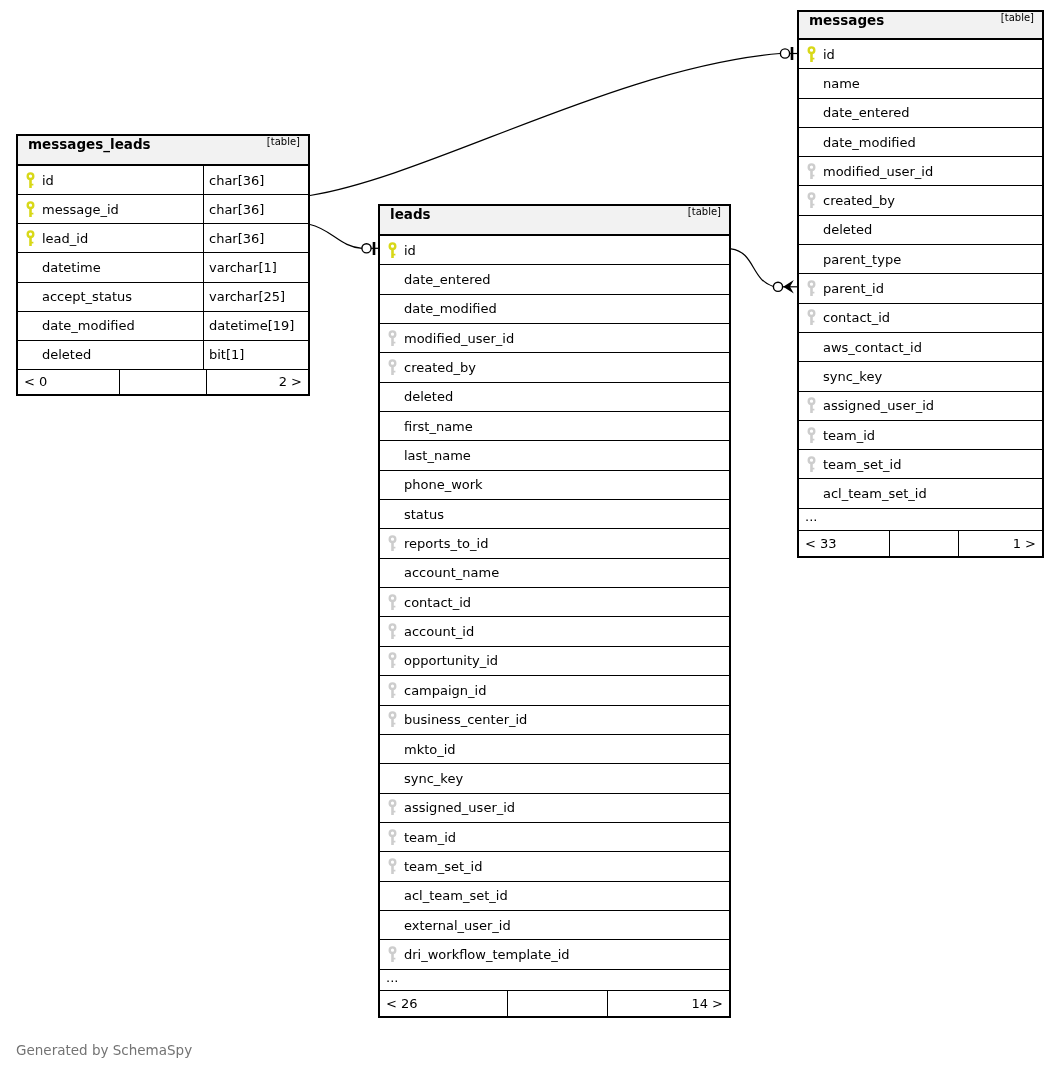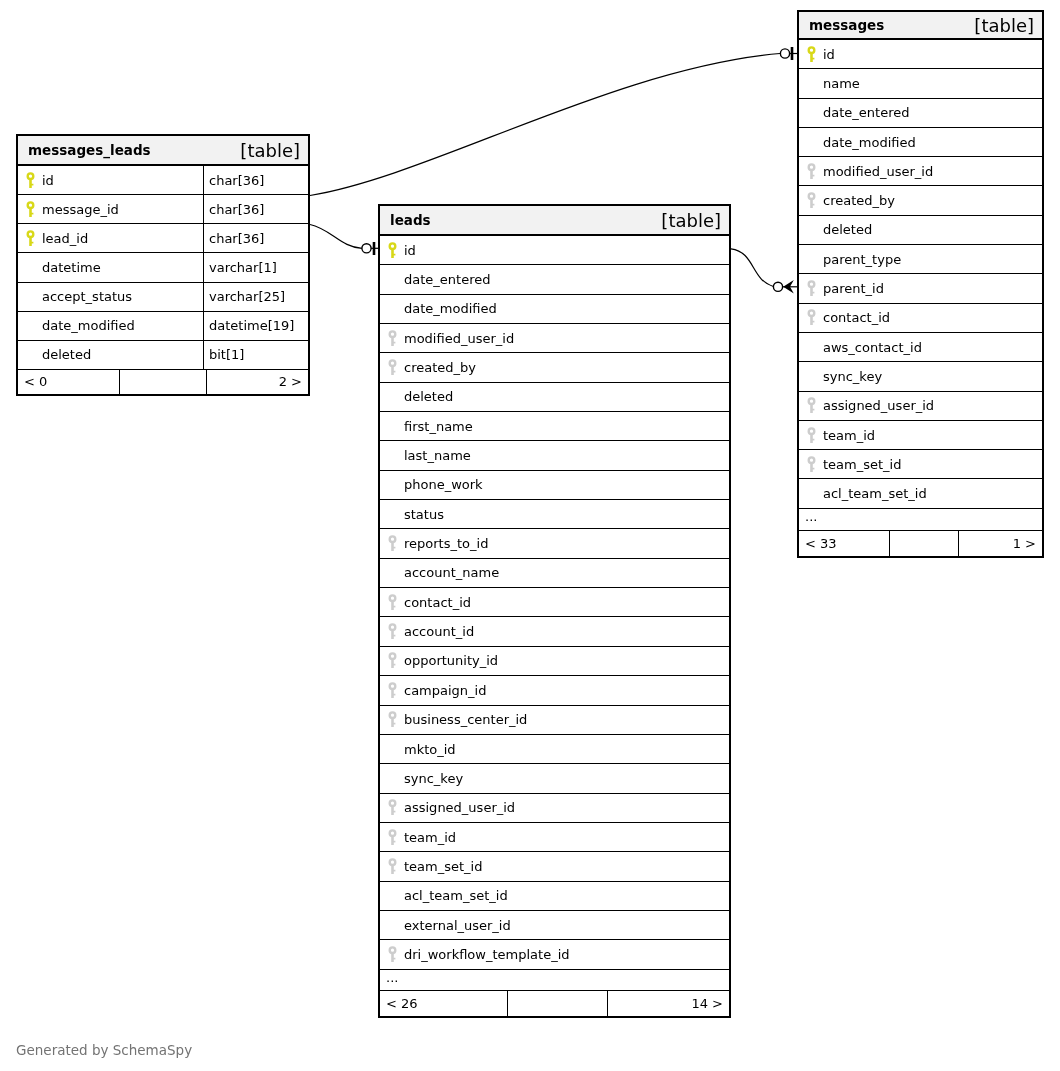--- a/index.html
+++ b/index.html
@@ -14,29 +14,29 @@
   }
   #relations { position:absolute; left:0; top:0; z-index:0; }
   .table-box {
     position:absolute;
     background:#fff;
     border:2px solid #000;
     box-sizing:border-box;
     z-index:1;
   }
   .tbl-header {
-    display:flex; justify-content:space-between; align-items:center;
+    display:flex; justify-content:space-between; align-items:flex-start;
     background:#f2f2f2;
     border-bottom:2px solid #000;
     box-sizing:border-box;
     height:var(--headh,30px);
     padding:0 8px 0 10px;
   }
   .tbl-name { font-weight:bold; font-size:13.5px; }
-  .tbl-badge { font-weight:normal; font-size:18px; }
+  .tbl-badge { font-weight:normal; font-size:10px; }
   .col-row {
     display:flex; align-items:center;
     height:var(--rowh,29.3px);
     box-sizing:border-box;
     border-bottom:1px solid #000;
   }
   .key-cell {
     flex:0 0 24px;
     display:flex; align-items:center; justify-content:center;
   }

